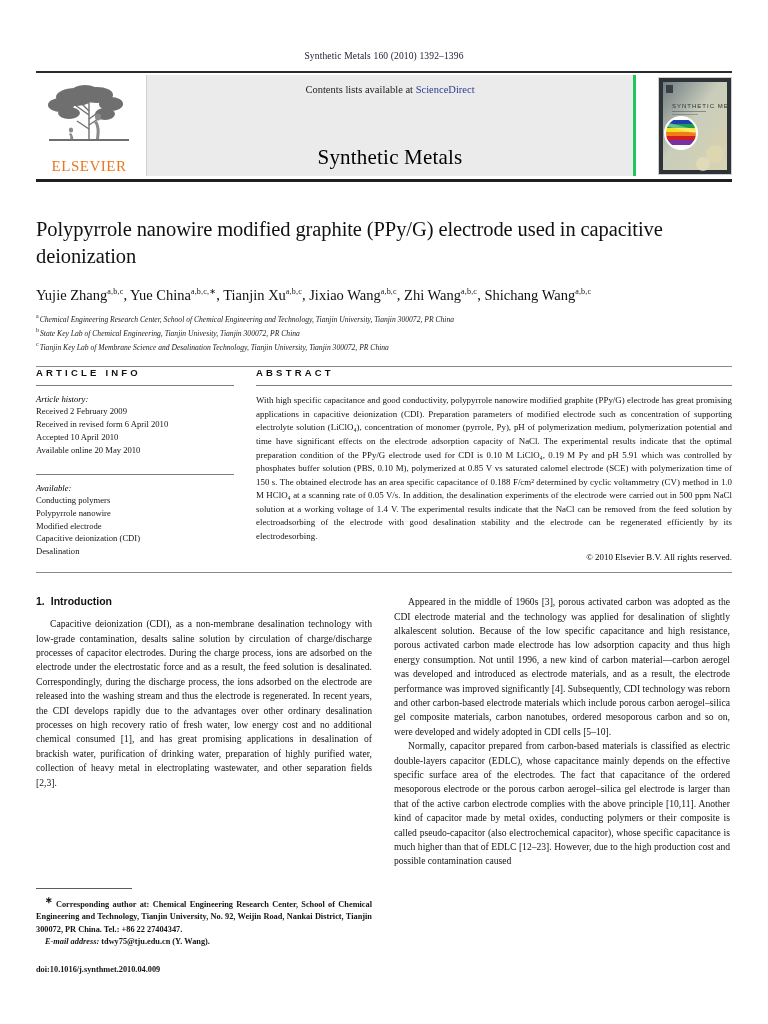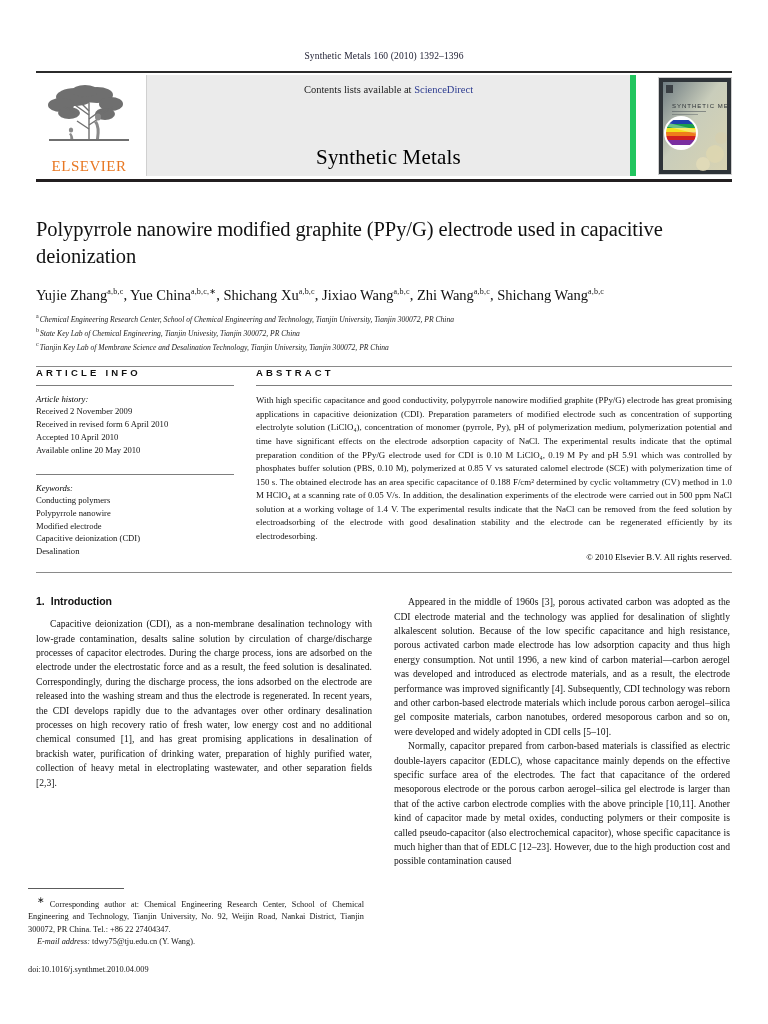--- a/index.html
+++ b/index.html
@@ -72,21 +72,21 @@
     letter-spacing: .5px;
     color: #e87722;
     line-height: 1;
     font-weight: 400;
     padding-bottom: 3px;
   }
   .banner {
     flex: 1 1 auto;
     background: #ebebeb;
     border-left: 1px solid #d0d0d0;
-    border-right: 6px solid #22c55e;
+    border-right: 3px solid #22c55e;
     margin: 2px 4px 3px 4px;
     display: flex;
     flex-direction: column;
     justify-content: space-between;
     align-items: center;
     padding: 9px 0 8px 0;
     box-sizing: border-box;
   }
   .contents-line {
     font-size: 10.5px;
@@ -247,23 +247,24 @@
     font-family: "Liberation Serif", serif;
     color: #121212;
     margin: 0;
     hyphens: none;
   }
   .para + .para { margin-top: 0; }
 
   
   .footnote-block {
     position: absolute;
-    left: 28px;
+    left: 36px;
     bottom: 48px;
     width: 336px;
+    font-weight: bold;
   }
   .fn-rule {
     border: none;
     border-top: 1px solid #5c5c5c;
     width: 96px;
     margin: 0 0 5px 0;
   }
   .fn-line {
     font-size: 8.3px;
     line-height: 1.52;
@@ -370,44 +371,44 @@
           </svg>
         </span>
       </div>
 
     </div>
   </div>
 
   <h1 class="title">Polypyrrole nanowire modified graphite (PPy/G) electrode used in capacitive deionization</h1>
 
   <div class="authors">
-    <span><span>Yujie Zhang</span><sup>a,b,c</sup></span><span>, </span><span><span>Yue China</span><sup>a,b,c,∗</sup></span><span>, </span><span><span>Shichang Xu</span><sup>a,b,c</sup></span><span>, </span><span><span>Jixiao Wang</span><sup>a,b,c</sup></span><span>, </span><span><span>Zhi Wang</span><sup>a,b,c</sup></span><span>, </span><span><span>Shichang Wang</span><sup>a,b,c</sup></span>
+    <span><span>Yujie Zhang</span><sup>a,b,c</sup></span><span>, </span><span><span>Yue China</span><sup>a,b,c,∗</sup></span><span>, </span><span><span>Tianjin Xu</span><sup>a,b,c</sup></span><span>, </span><span><span>Jixiao Wang</span><sup>a,b,c</sup></span><span>, </span><span><span>Zhi Wang</span><sup>a,b,c</sup></span><span>, </span><span><span>Shichang Wang</span><sup>a,b,c</sup></span>
   </div>
 
   <div class="affils">
     <div><sup>a</sup><span>Chemical Engineering Research Center, School of Chemical Engineering and Technology, Tianjin University, Tianjin 300072, PR China</span></div>
     <div><sup>b</sup><span>State Key Lab of Chemical Engineering, Tianjin Univesity, Tianjin 300072, PR China</span></div>
     <div><sup>c</sup><span>Tianjin Key Lab of Membrane Science and Desalination Technology, Tianjin University, Tianjin 300072, PR China</span></div>
   </div>
 
   <hr class="rule-full">
 
   <div class="info-abstract">
 
     <div class="col-info">
       <div class="sec-label">ARTICLE INFO</div>
       <hr class="thin-rule">
       <div class="info-head">Article history:</div>
-      <div class="info-line">Received 2 November 2009</div>
+      <div class="info-line">Received 2 February 2009</div>
       <div class="info-line">Received in revised form 6 April 2010</div>
       <div class="info-line">Accepted 10 April 2010</div>
       <div class="info-line">Available online 20 May 2010</div>
       <div class="info-gap"></div>
       <hr class="thin-rule">
-      <div class="info-head">Keywords:</div>
+      <div class="info-head">Available:</div>
       <div class="info-line">Conducting polymers</div>
       <div class="info-line">Polypyrrole nanowire</div>
       <div class="info-line">Modified electrode</div>
       <div class="info-line">Capacitive deionization (CDI)</div>
       <div class="info-line">Desalination</div>
     </div>
 
     <div class="col-abs">
       <div class="sec-label">ABSTRACT</div>
       <hr class="thin-rule">

